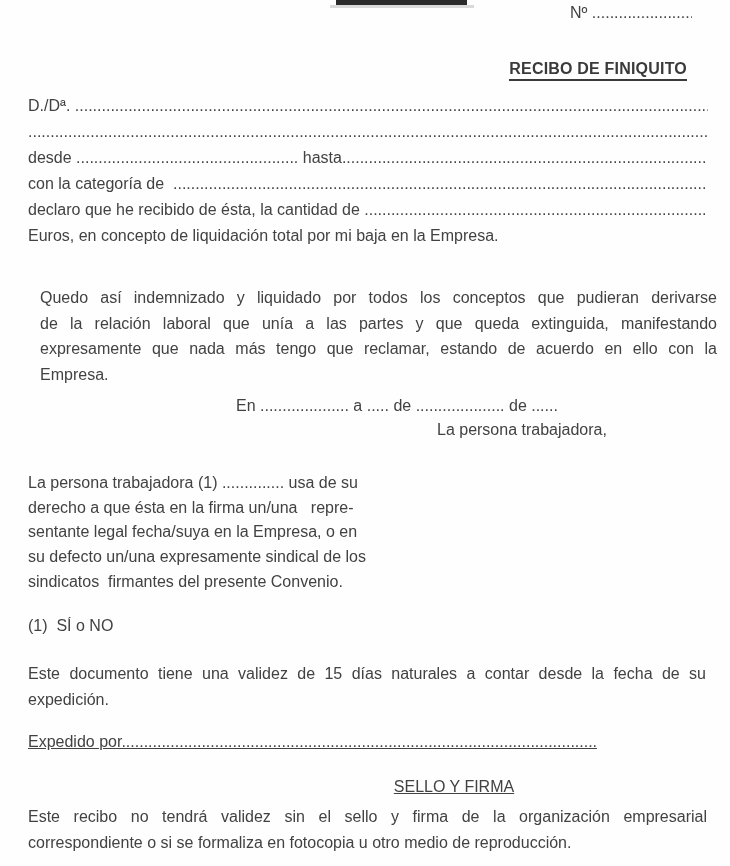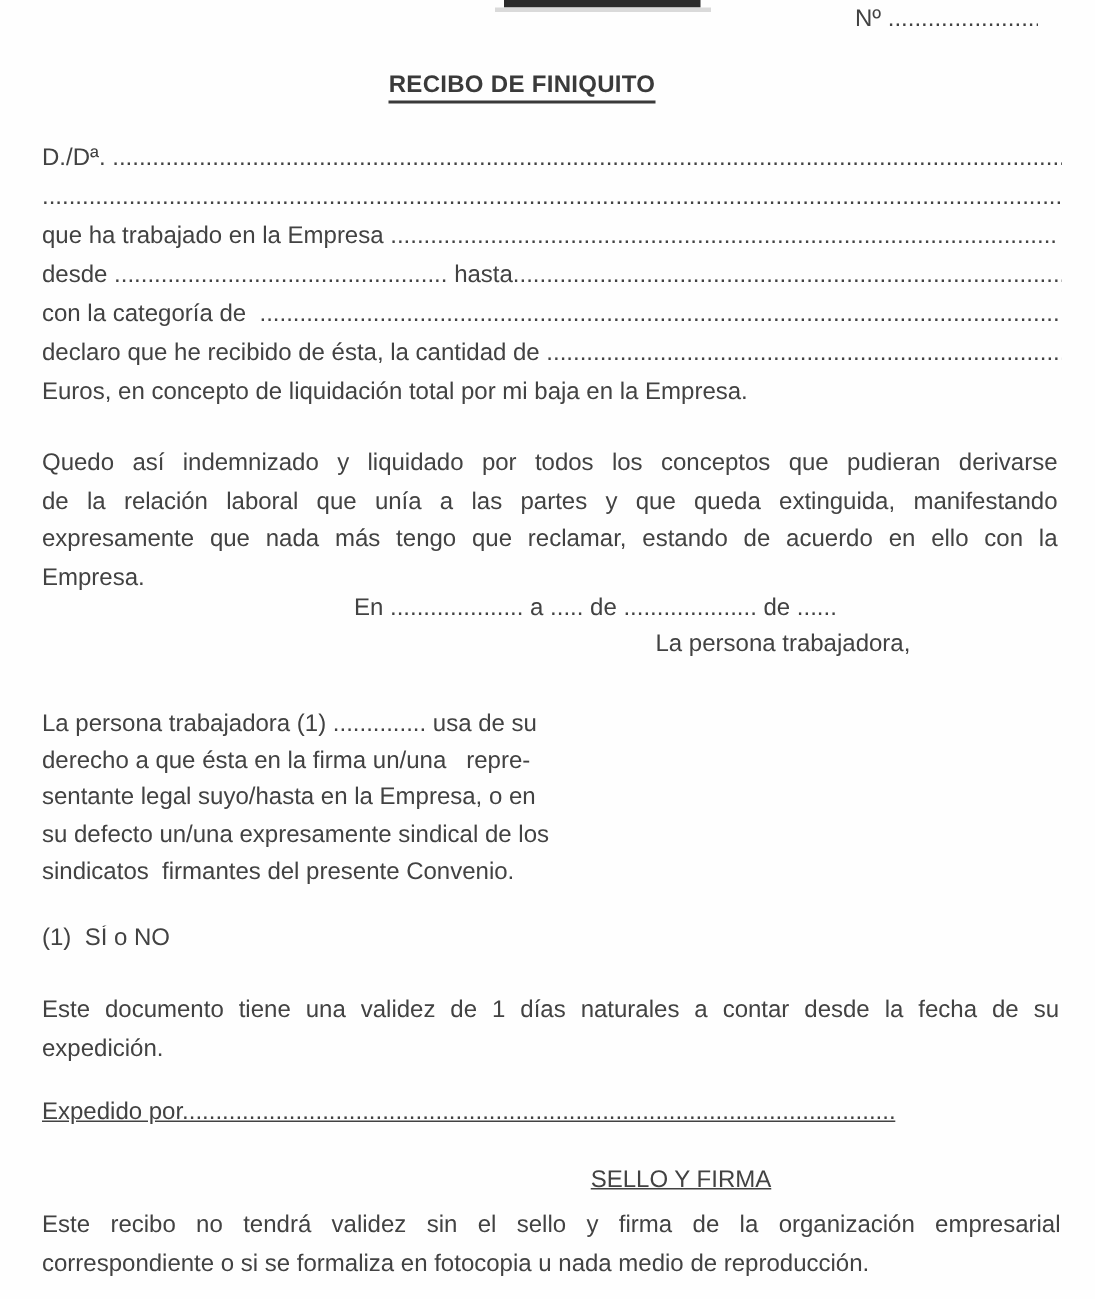--- a/index.html
+++ b/index.html
@@ -12,33 +12,33 @@
     color:#424242;
     overflow:hidden;
   }
   .abs{position:absolute;}
   .line{white-space:pre;overflow:hidden;}
   .clip{width:680px;}
   
   .topbar{left:336px;top:0;width:131px;height:5px;background:#2b2b2b;}
   .topbar-shadow{left:330px;top:5px;width:144px;height:3px;background:#dadada;}
   .docnum{left:570px;top:4px;width:122px;}
-  .title-row{left:0;top:48px;width:678px;text-align:center;}
+  .title-row{left:0;top:60px;width:678px;text-align:right;}
   .title-row span{
     display:inline-block;
     font-weight:bold;
     letter-spacing:0.2px;
     color:#3a3a3a;
     border-bottom:2px solid #3a3a3a;
     padding-bottom:1px;
     transform:translateX(9px);
   }
   .intro{left:28px;top:93px;line-height:26px;}
   .para{left:28px;width:677px;}
-  .settle{top:296px;line-height:25.5px;}
+  .settle{top:285px;line-height:25.5px;margin-left:12px;}
   .just{text-align:justify;text-align-last:justify;white-space:normal;}
   .dateline{left:236px;top:397px;}
   .siglabel{left:437px;top:421px;}
   .rep{left:28px;top:471px;line-height:24.7px;}
   .footnote{left:28px;top:617px;}
   .validity{top:661px;width:678px;line-height:25.5px;}
   .issued{left:28px;top:733px;text-decoration:underline;}
   .sealhead{left:179px;top:778px;width:550px;text-align:center;text-decoration:underline;}
   .sealpara{top:804px;width:679px;line-height:25.8px;}
 </style>
@@ -52,55 +52,54 @@
 
   <div class="abs line docnum">Nº .........................</div>
 
   <div class="abs title-row">
     <span>RECIBO DE FINIQUITO</span>
   </div>
 
   <div class="abs intro">
     <div class="line clip">D./Dª. ......................................................................................................................................................</div>
     <div class="line clip">................................................................................................................................................................</div>
-    <div class="line clip">que ha trabajado en la Empresa ....................................................................................................</div>
     <div class="line clip">desde .................................................. hasta..........................................................................................</div>
     <div class="line clip">con la categoría de  ........................................................................................................................</div>
     <div class="line clip">declaro que he recibido de ésta, la cantidad de ................................................................................</div>
     <div class="line clip">Euros, en concepto de liquidación total por mi baja en la Empresa.</div>
   </div>
 
   <div class="abs para settle">
     <div class="just">Quedo así indemnizado y liquidado por todos los conceptos que pudieran derivarse</div>
     <div class="just">de la relación laboral que unía a las partes y que queda extinguida, manifestando</div>
     <div class="just">expresamente que nada más tengo que reclamar, estando de acuerdo en ello con la</div>
     <div>Empresa.</div>
   </div>
 
   <div class="abs line siglabel">La persona trabajadora,</div>
 
   <div class="abs line dateline">En .................... a ..... de .................... de ......</div>
 
   <div class="abs rep">
     <div class="line">La persona trabajadora (1) .............. usa de su</div>
     <div class="line">derecho a que ésta en la firma un/una   repre-</div>
-    <div class="line">sentante legal suyo/hasta en la Empresa, o en</div>
+    <div class="line">sentante legal fecha/suya en la Empresa, o en</div>
     <div class="line">su defecto un/una expresamente sindical de los</div>
     <div class="line">sindicatos  firmantes del presente Convenio.</div>
   </div>
 
   <div class="abs line footnote">(1)  SÍ o NO</div>
 
   <div class="abs para validity">
-    <div class="just">Este documento tiene una validez de 1 días naturales a contar desde la fecha de su</div>
+    <div class="just">Este documento tiene una validez de 15 días naturales a contar desde la fecha de su</div>
     <div>expedición.</div>
   </div>
 
   <div class="abs line issued">Expedido por...........................................................................................................</div>
 
   <div class="abs sealhead">SELLO Y FIRMA</div>
 
   <div class="abs para sealpara">
     <div class="just">Este recibo no tendrá validez sin el sello y firma de la organización empresarial</div>
-    <div>correspondiente o si se formaliza en fotocopia u nada medio de reproducción.</div>
+    <div>correspondiente o si se formaliza en fotocopia u otro medio de reproducción.</div>
   </div>
 
 </div>
 
 </body></html>

